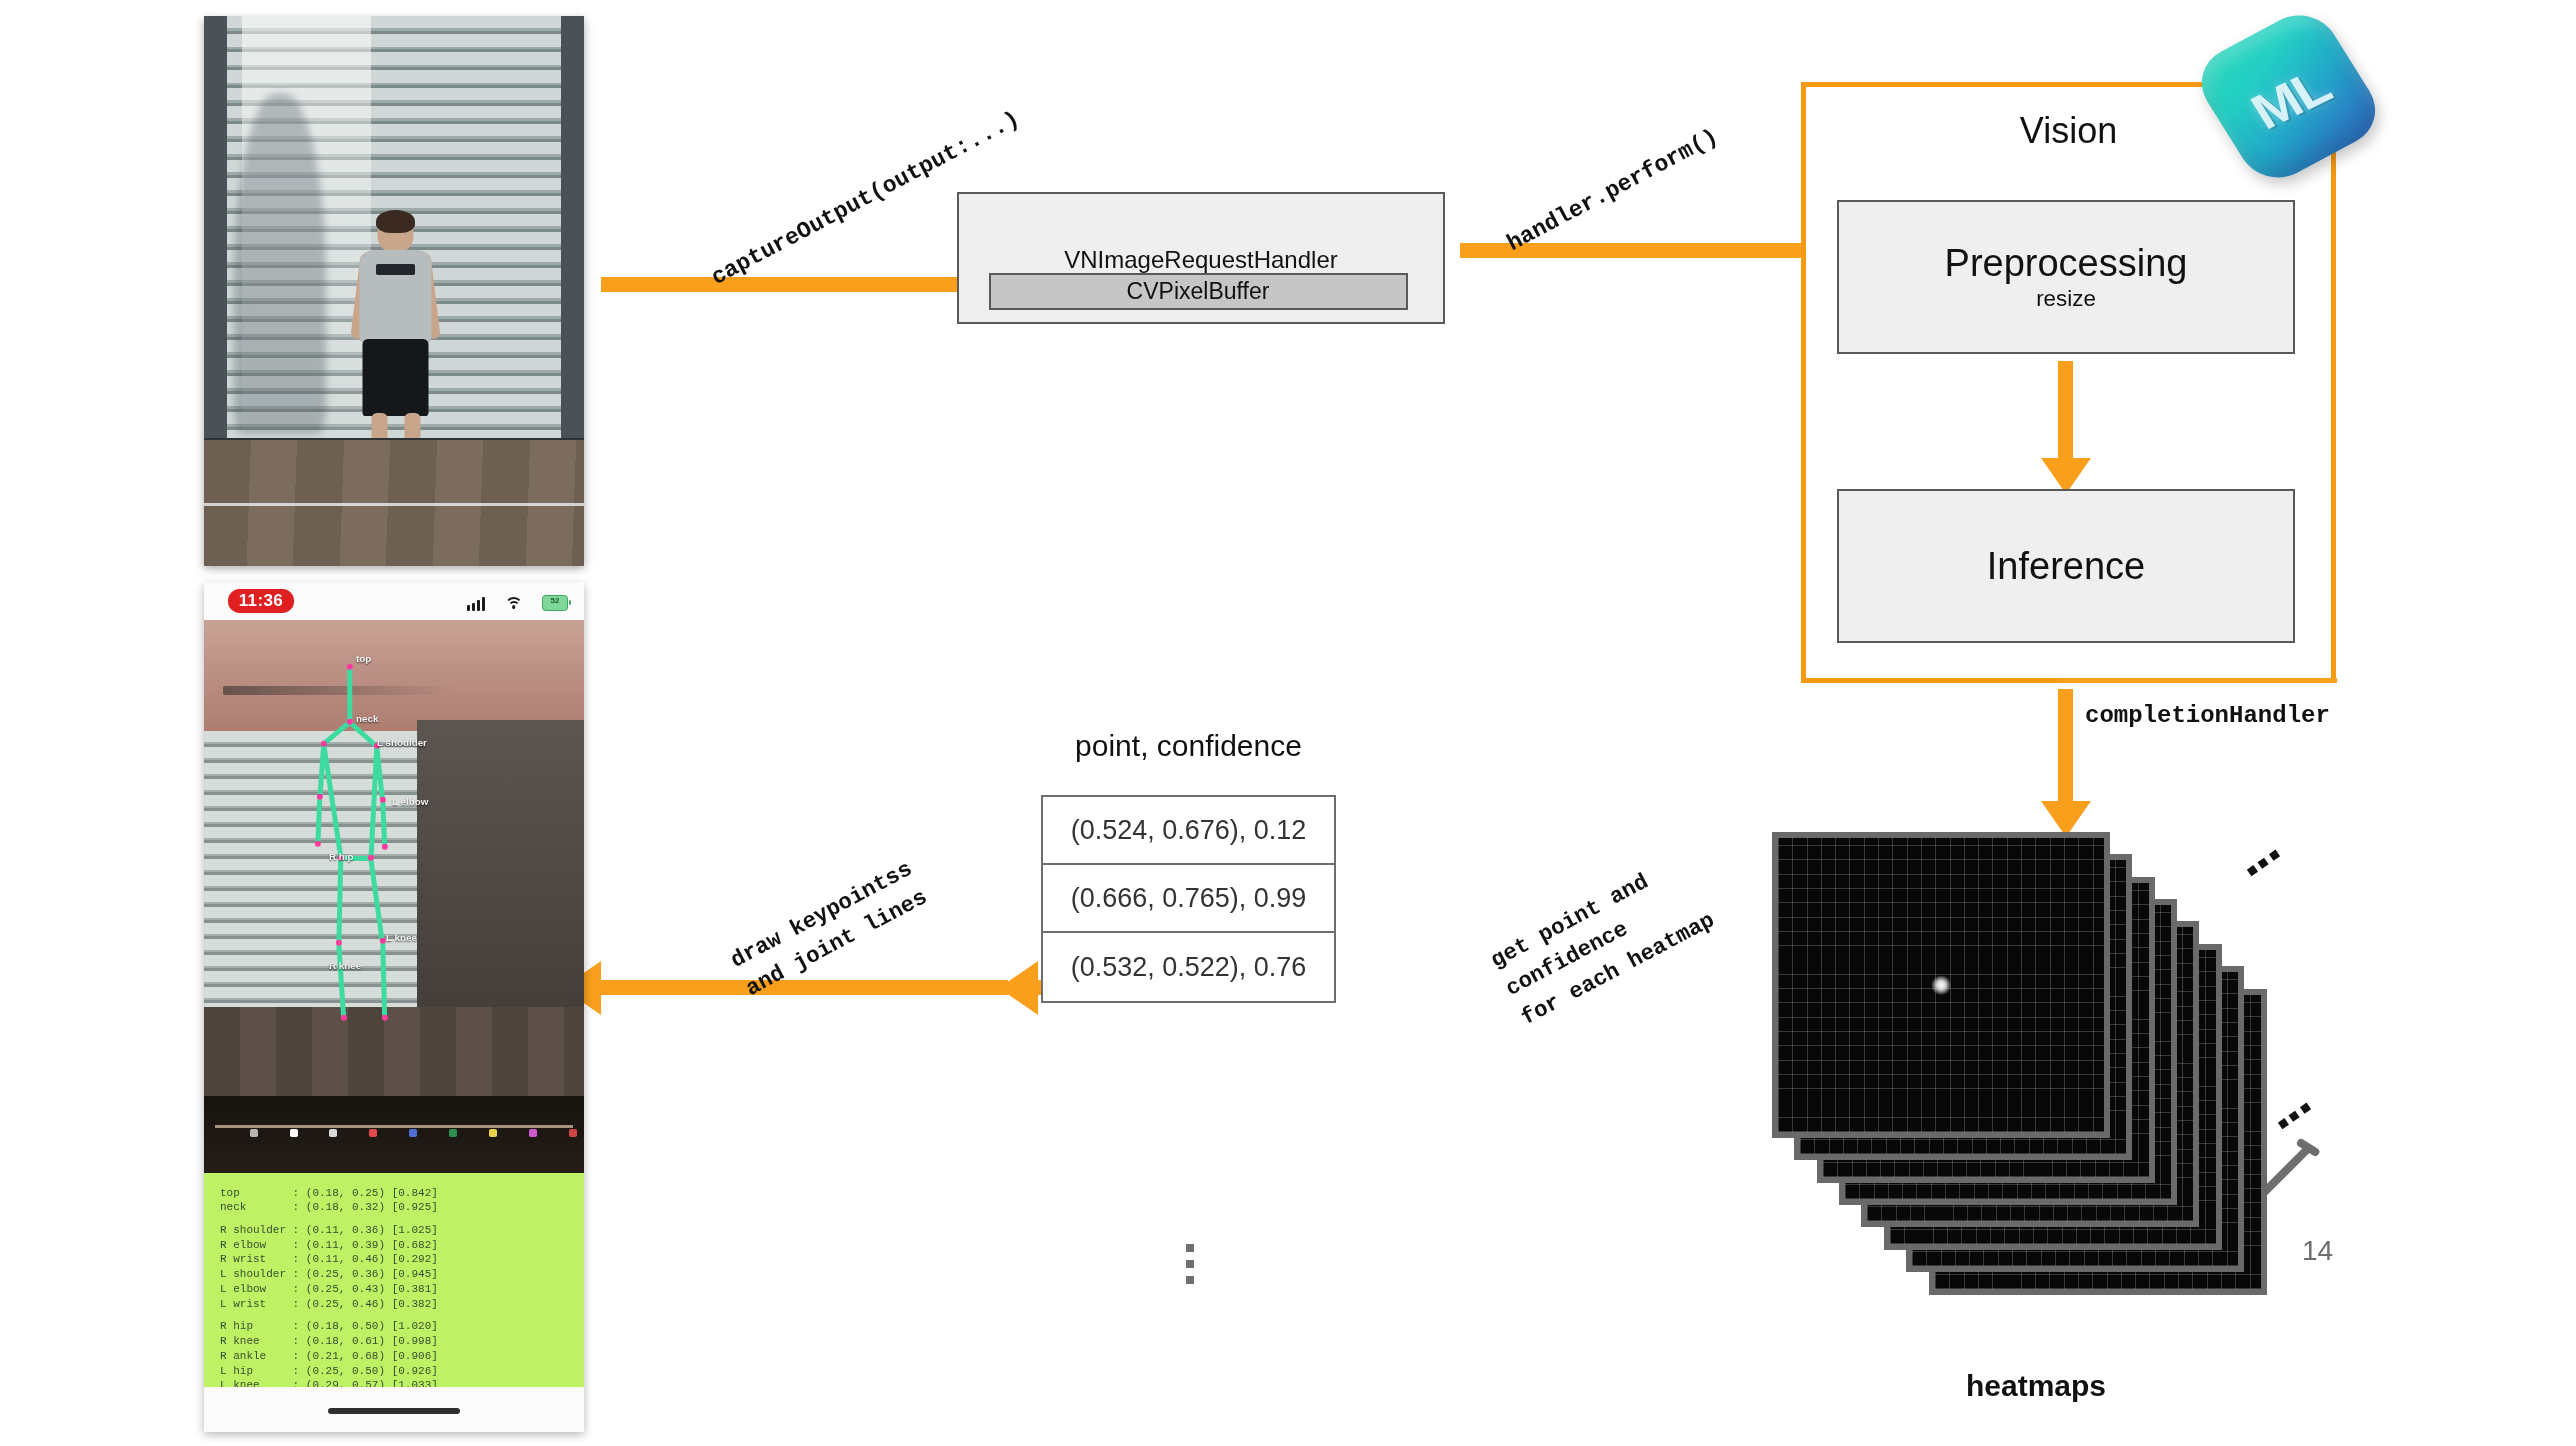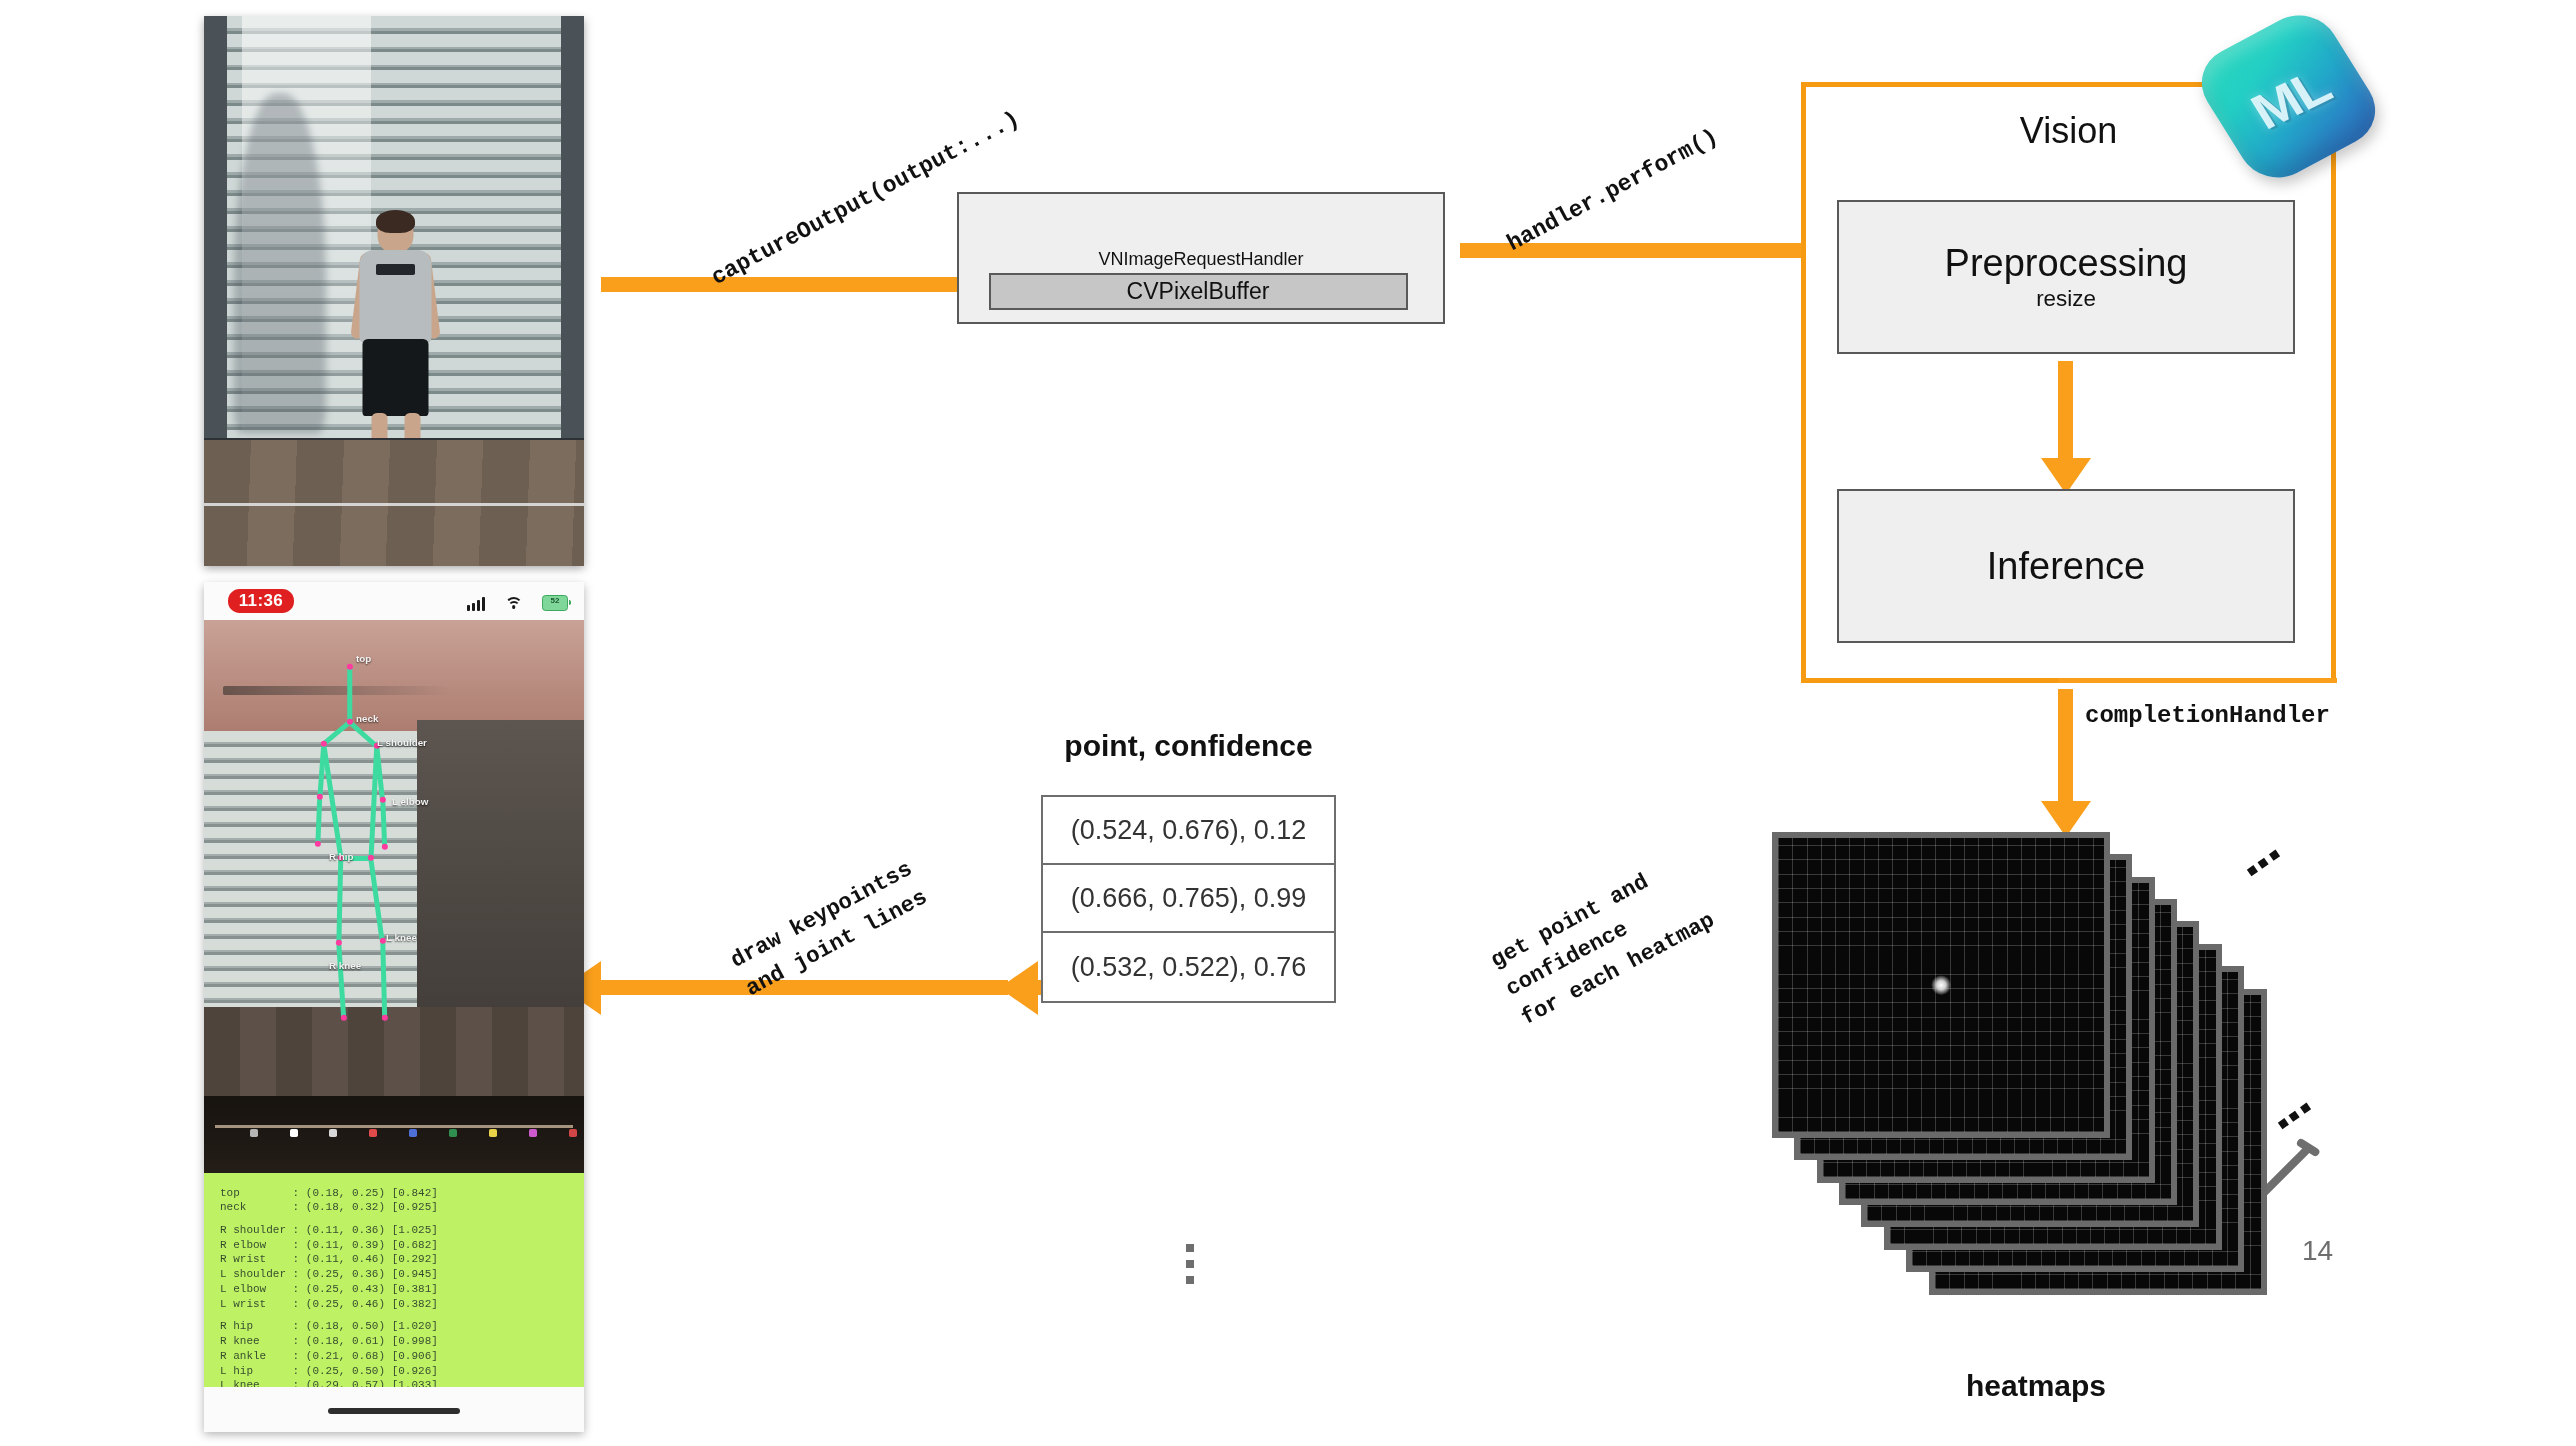--- a/index.html
+++ b/index.html
@@ -98,21 +98,21 @@
   .kline{white-space:pre;opacity:.85;}
   .kgap{height:8px;}
   #phone-home{position:absolute;left:0;bottom:0;width:100%;height:45px;background:#fbfbfb;}
   #home-indicator{position:absolute;left:50%;bottom:18px;transform:translateX(-50%);
     width:132px;height:6.3px;border-radius:3.6px;background:#2e2e2e;}
 
   
   .box{background:#efefef;border:2.7px solid #595959;box-sizing:border-box;
     display:flex;flex-direction:column;align-items:center;justify-content:center;}
   #vn-handler{left:957px;top:192px;width:488px;height:132px;}
-  #vn-handler-title{font-size:18px;color:#111;margin-top:3.6px;}
+  #vn-handler-title{font-size:24px;color:#111;margin-top:3.6px;}
   #cv-pixelbuffer{position:absolute;left:29.5px;top:79px;width:419px;height:37px;
     background:#c6c6c6;border:2.7px solid #595959;box-sizing:border-box;
     display:flex;align-items:center;justify-content:center;font-size:23px;color:#111;}
 
   #vision-frame{left:1801px;top:82px;width:535px;height:601px;
     border:5.4px solid #f59a11;box-sizing:border-box;background:#fff;}
   #vision-title{position:absolute;left:0;top:23px;width:100%;text-align:center;
     font-size:36px;color:#111;}
   #preprocessing-box{left:1837px;top:200px;width:458px;height:154px;}
   #preprocessing-title{font-size:38px;color:#111;}
@@ -144,21 +144,21 @@
   .lbl-code{position:absolute;font-family:"Liberation Mono",monospace;
     font-weight:700;color:#111;white-space:pre;transform-origin:0 0;}
   #lbl-captureoutput{left:707px;top:268px;font-size:23px;transform:rotate(-28deg);}
   #lbl-handlerperform{left:1503px;top:234px;font-size:23px;transform:rotate(-28deg);}
   #lbl-completionhandler{left:2085px;top:702px;font-size:24px;}
   #lbl-getpoint{left:1485px;top:948px;font-size:22.4px;transform:rotate(-28deg);line-height:1.45;}
   #lbl-drawkp{left:725px;top:948px;font-size:22.4px;transform:rotate(-28deg);line-height:1.45;}
 
   
   #pc-title{left:1041px;top:729px;width:295px;text-align:center;
-    font-size:30px;font-weight:700;color:#111;}
+    font-size:30px;font-weight:400;color:#111;}
   #pc-table{left:1041px;top:795px;width:295px;border:2.7px solid #6e6e6e;box-sizing:border-box;background:#fff;}
   .pc-row{height:68px;display:flex;align-items:center;justify-content:center;
     font-size:27px;color:#333;border-bottom:2.7px solid #6e6e6e;box-sizing:border-box;}
   .pc-row:last-child{border-bottom:none;}
   #pc-dots{left:1186px;top:1244px;display:flex;flex-direction:column;gap:8px;}
   #pc-dots span{width:8px;height:8px;background:#6e6e6e;display:block;}
 
   
   #heatmaps-wrap{left:1772px;top:832px;width:555px;height:501px;}
   .hm{position:absolute;width:338px;height:306px;background:#0a0a0a;

